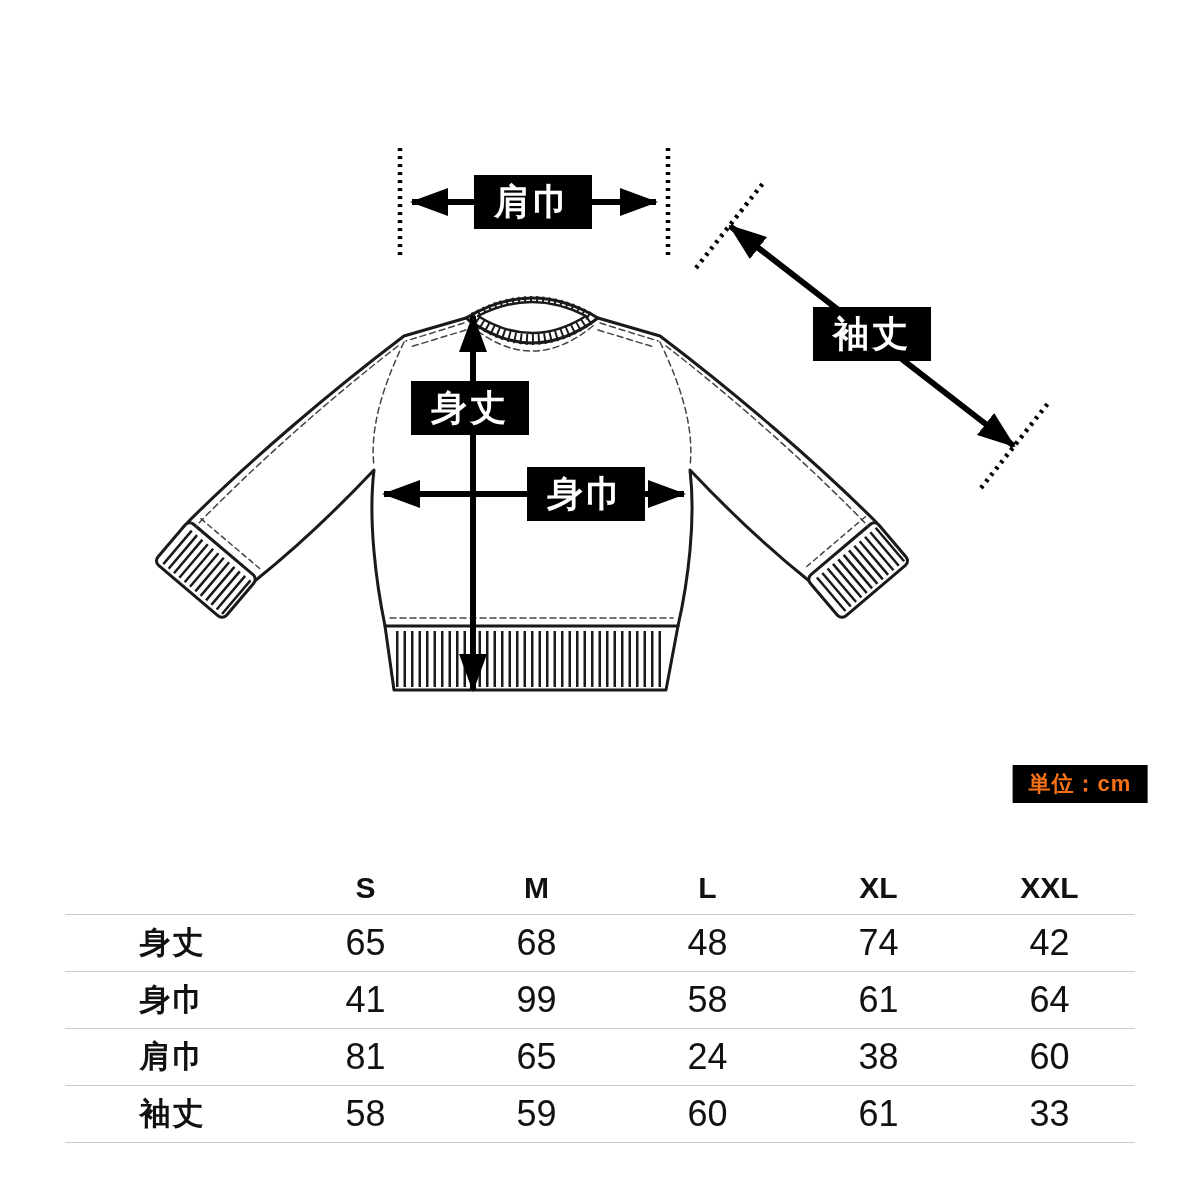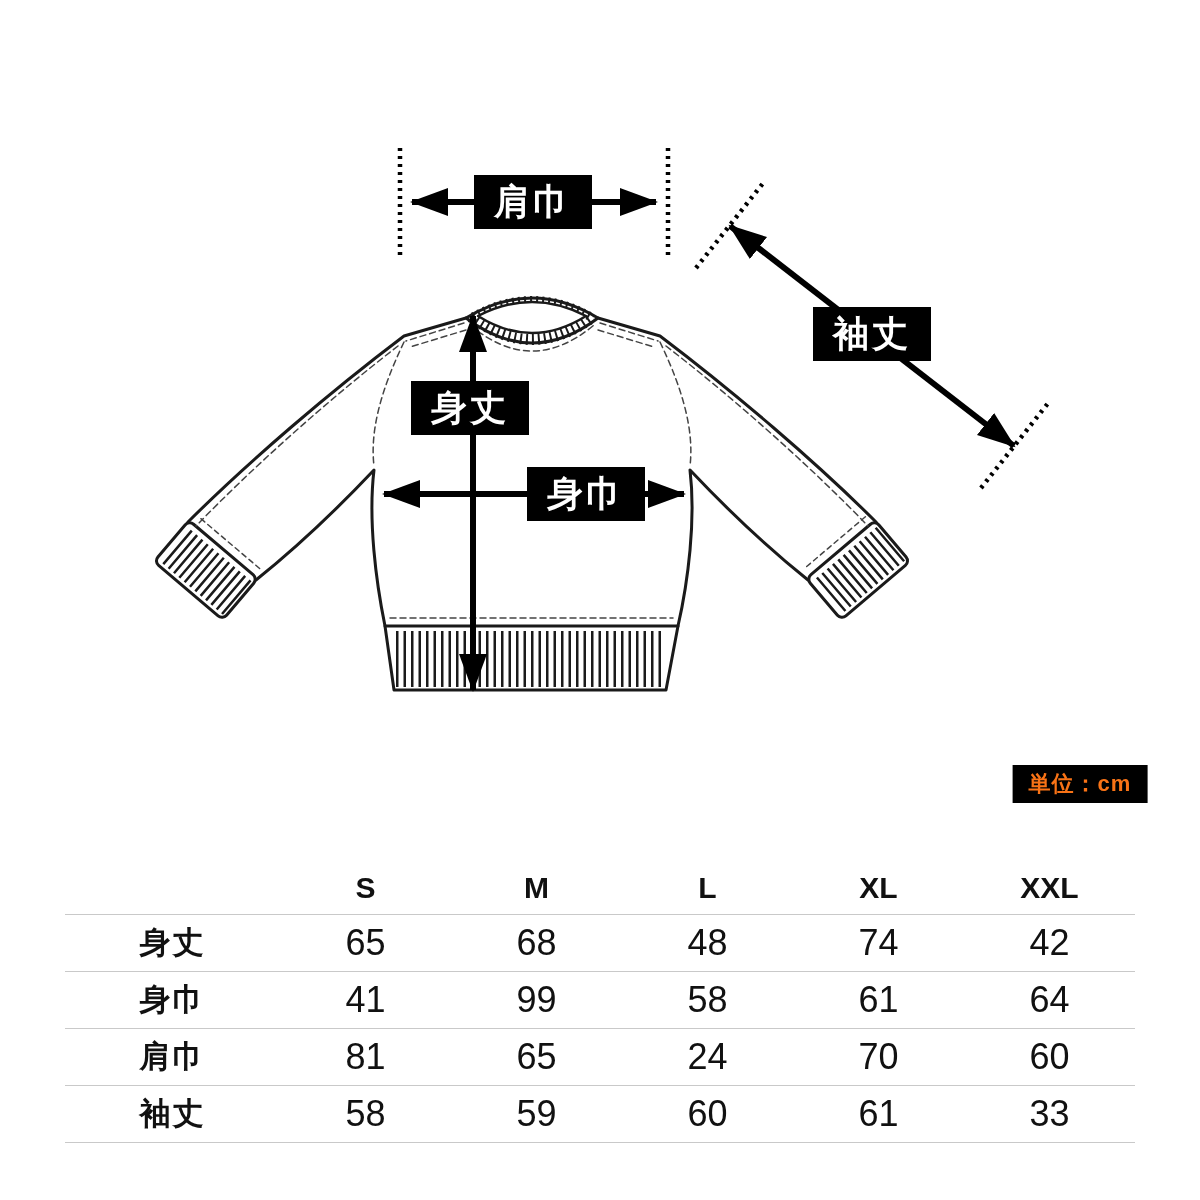--- a/index.html
+++ b/index.html
@@ -157,21 +157,21 @@
         <td>99</td>
         <td>58</td>
         <td>61</td>
         <td>64</td>
       </tr>
       <tr>
         <th>肩巾</th>
         <td>81</td>
         <td>65</td>
         <td>24</td>
-        <td>70</td>
+        <td>38</td>
         <td>60</td>
       </tr>
       <tr>
         <th>袖丈</th>
         <td>58</td>
         <td>59</td>
         <td>60</td>
         <td>61</td>
         <td>33</td>
       </tr>

